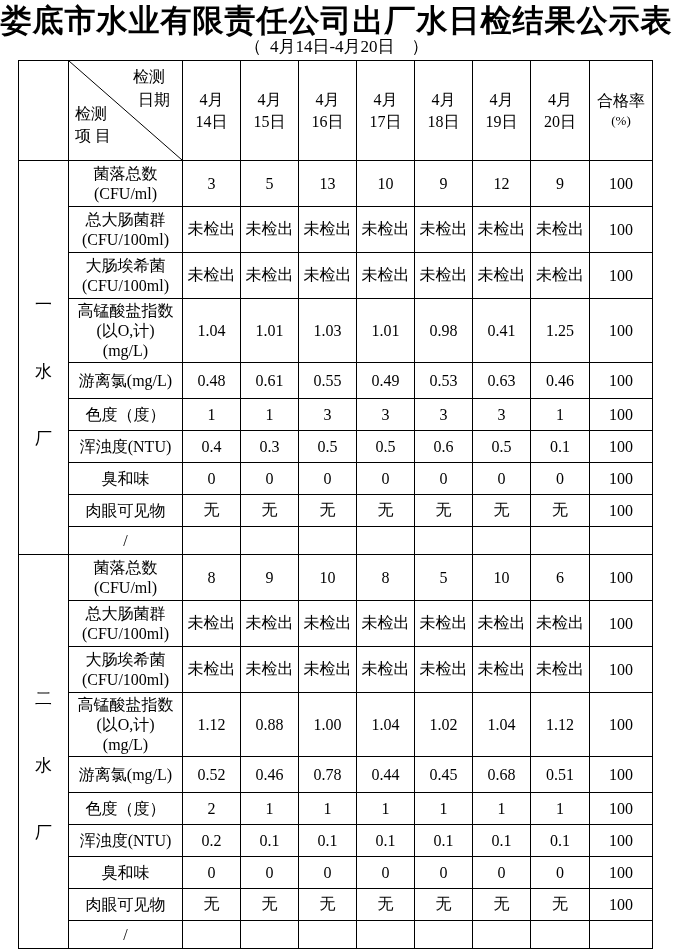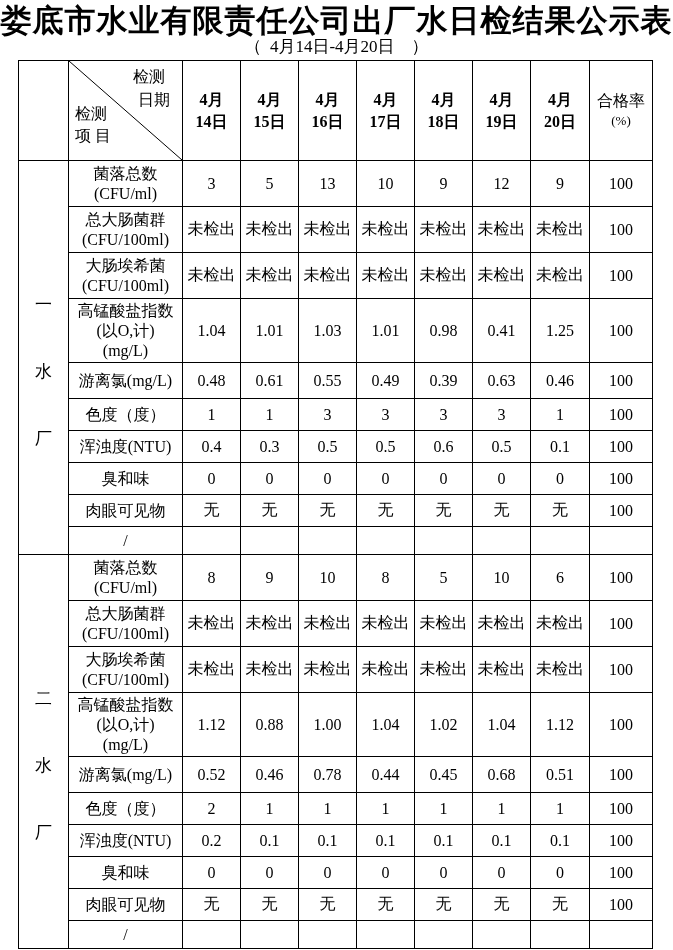--- a/index.html
+++ b/index.html
@@ -24,21 +24,21 @@
   table.results td {
     border:1px solid #000; text-align:center; vertical-align:middle;
     font-size:16px; padding:0; overflow:hidden;
   }
   tr.head-row { height:100px; }
   td.corner-cell { position:relative; }
   .diag { position:absolute; left:0; top:0; width:100%; height:100%; display:block; }
   .corner-tr { position:absolute; top:4px; right:12px; line-height:23px; text-align:center; }
   .corner-tr .l2 { padding-left:10px; }
   .corner-bl { position:absolute; bottom:13px; left:6px; line-height:22px; text-align:left; }
-  td.date-head div { line-height:22px;font-weight:bold; }
+  td.date-head div { line-height:22px; }
   td.rate-head div { line-height:20px;text-align:center; }
   td.rate-head .pct { font-size:13px; }
   td.factory-cell { vertical-align:middle; }
   .factory-stack {
     display:flex; flex-direction:column; align-items:center;
     justify-content:center; gap:44px; padding-top:28px;
     font-size:17px;
   }
   td.item-cell div { line-height:20px; }
   tr.r-0, tr.r-1, tr.r-2 { height:46px; }
@@ -180,21 +180,21 @@
         <td>100</td>
       </tr>
       <tr class="r-4">
         <td class="item-cell">
           <div>游离氯(mg/L)</div>
         </td>
         <td>0.48</td>
         <td>0.61</td>
         <td>0.55</td>
         <td>0.49</td>
-        <td>0.39</td>
+        <td>0.53</td>
         <td>0.63</td>
         <td>0.46</td>
         <td>100</td>
       </tr>
       <tr class="r-5">
         <td class="item-cell">
           <div>色度（度）</div>
         </td>
         <td>1</td>
         <td>1</td>

